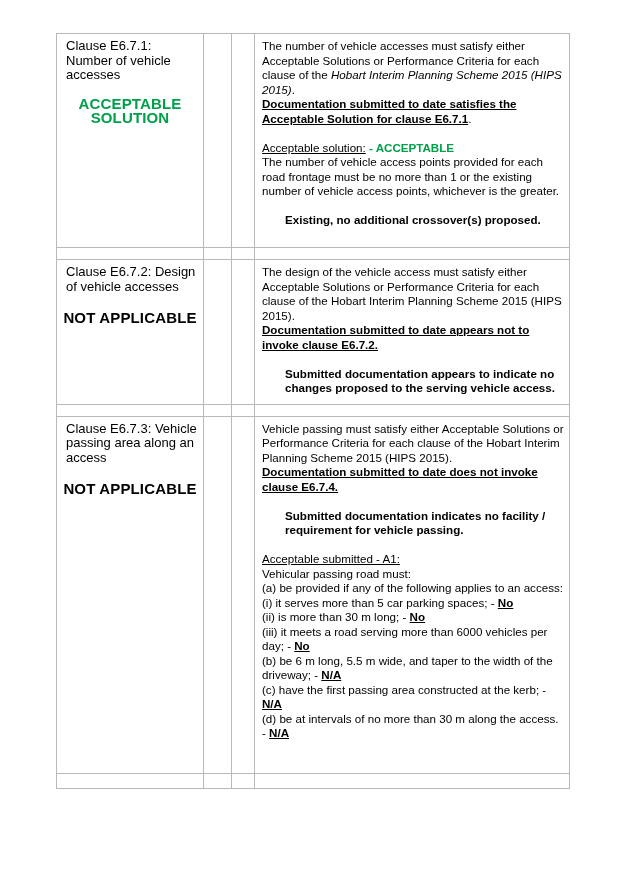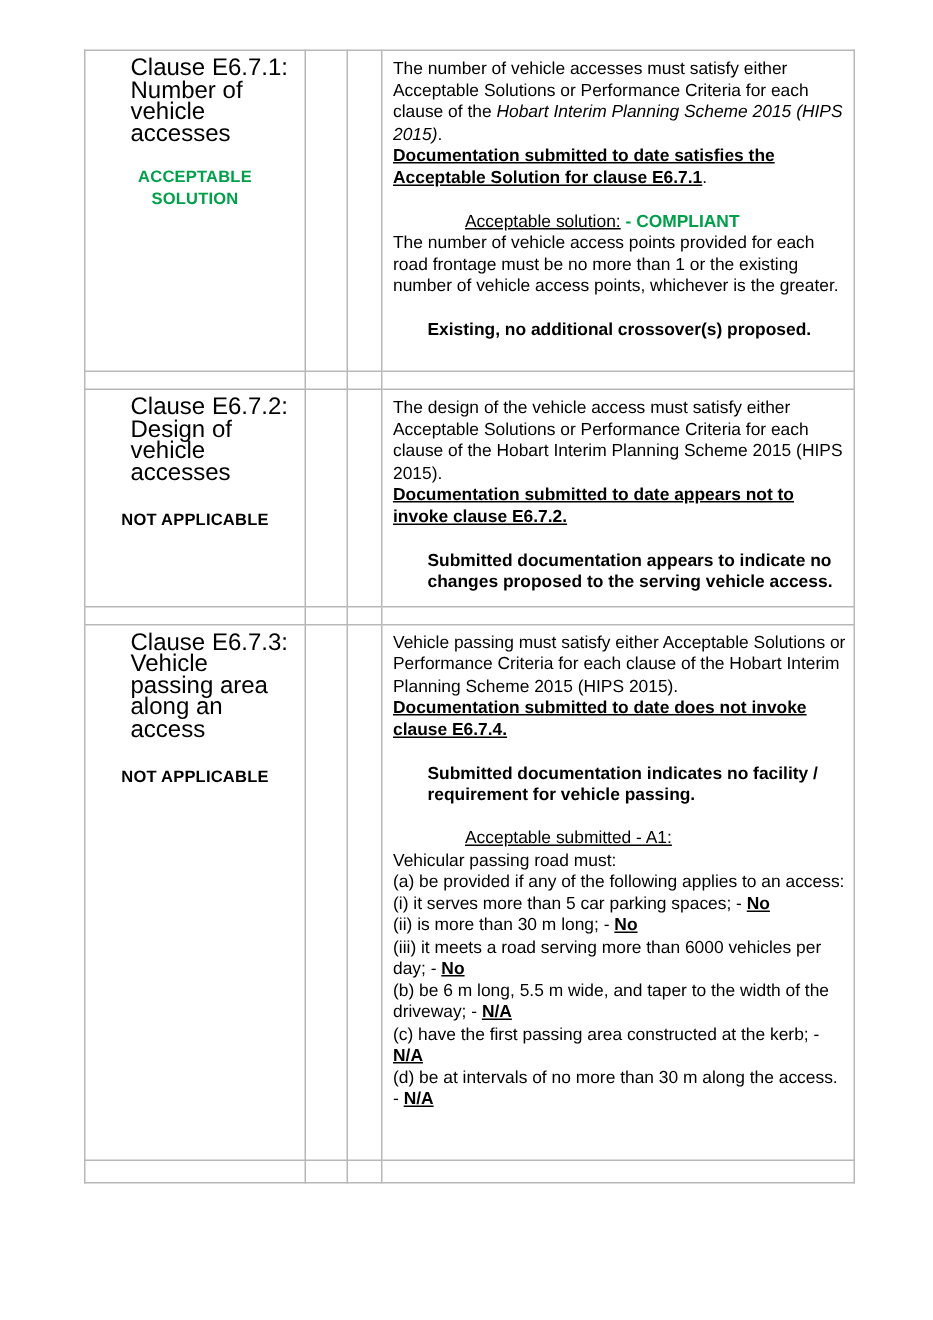--- a/index.html
+++ b/index.html
@@ -44,41 +44,40 @@
     font-size: 11.6px;
     line-height: 14.4px;
   }
   .detail-pad {
     padding: 5px 5px 8px 7px;
     font-size: 11.6px;
     line-height: 14.5px;
   }
 
   .clause-title {
-    font-size: 16px;
+    font-size: 13px;
     line-height: 14.6px;
     padding-left: 3px;
-    margin-left: 21px;
   }
   .status {
     text-align: center;
     font-weight: bold;
-    font-size: 11px;
+    font-size: 15px;
     line-height: 14.6px;
     letter-spacing: 0.15px;
   }
   .status.gap-1 { margin-top: 14px; }
   .status.gap-2 { margin-top: 17px; }
   .status.gap-3 { margin-top: 17px; }
 
   .ln { display: block; }
   .it { font-style: italic; }
   .bu { font-weight: bold; text-decoration: underline; }
   .b  { font-weight: bold; }
-  .u  { text-decoration: underline; margin-left: 48px; }
+  .u  { text-decoration: underline; }
   .blank-line { display: block; height: 14.5px; }
   .para-bold {
     font-weight: bold;
     display: block;
     padding-left: 23px;
   }
   .spacer-row td { height: 11px; }
   .tail-row td { height: 14px; }
   .row-1 .cell-pad { min-height: 200px; }
 </style>
@@ -104,21 +103,21 @@
           </div>
         </td>
         <td></td>
         <td></td>
         <td>
           <div class="detail-pad">
             <span>The number of vehicle accesses must satisfy either Acceptable Solutions or Performance Criteria for each clause of the </span><span class="it">Hobart Interim Planning Scheme 2015 (HIPS 2015)</span><span>.</span><br>
             <span class="bu">Documentation submitted to date satisfies the Acceptable Solution for clause E6.7.1</span><span>.</span>
             <span class="blank-line"></span>
             <span class="u">Acceptable solution:</span>
-            <span class="b" style="color:#00a04a;">- COMPLIANT</span><br>
+            <span class="b" style="color:#00a04a;">- ACCEPTABLE</span><br>
             <span>The number of vehicle access points provided for each road frontage must be no more than 1 or the existing number of vehicle access points, whichever is the greater.</span>
             <span class="blank-line"></span>
             <span class="para-bold">Existing, no additional crossover(s) proposed.</span>
           </div>
         </td>
       </tr>
 
       <tr class="spacer-row">
         <td></td>
         <td></td>

